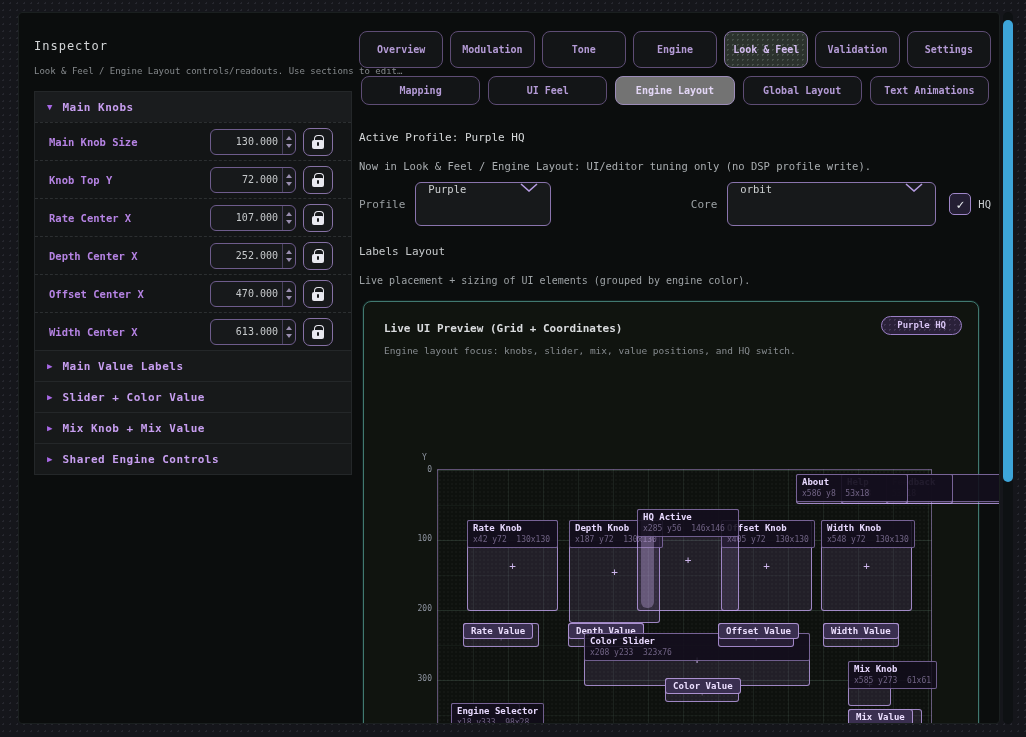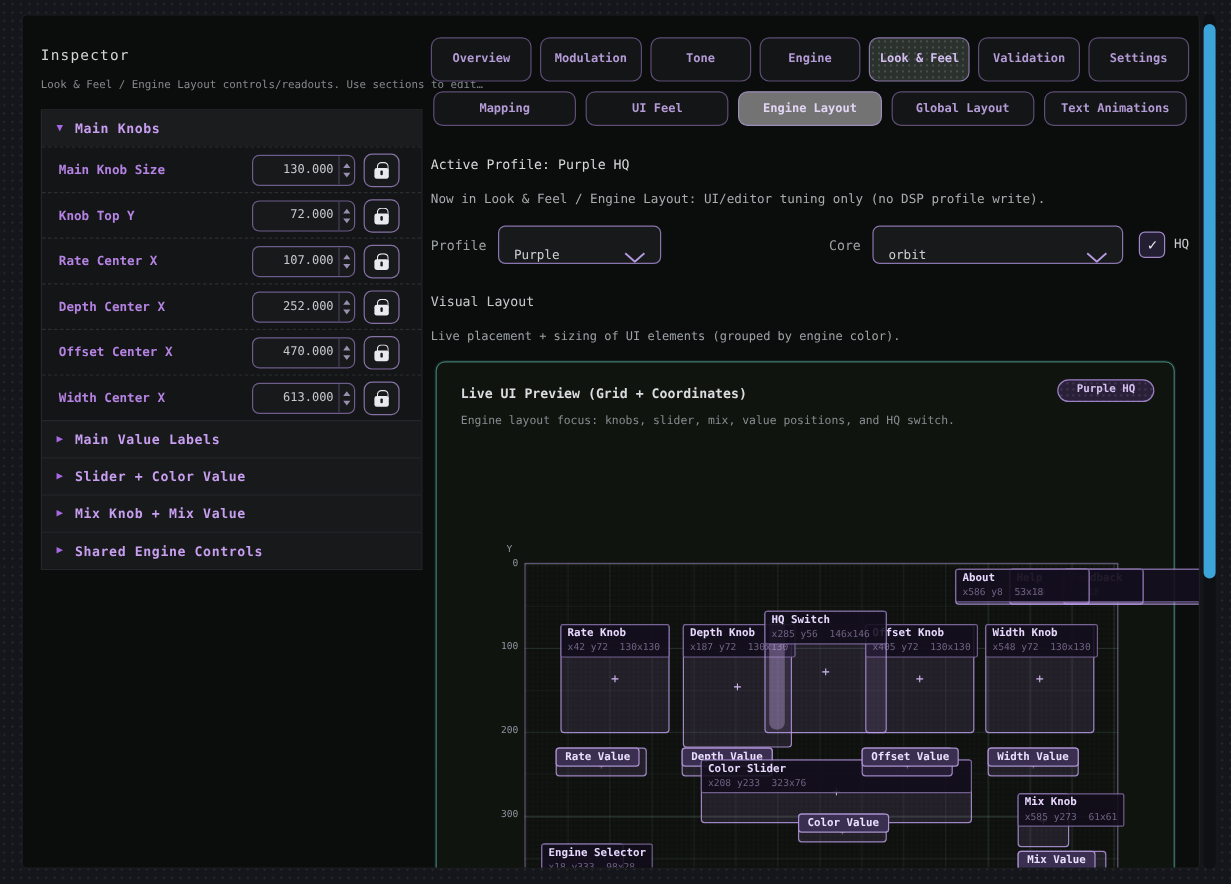--- a/index.html
+++ b/index.html
@@ -41,21 +41,21 @@
   .main { position:absolute; left:340px; top:16px; width:632px; }
   .tabs-row1 { display:flex; gap:7px; height:37px; margin-top:2px; }
   .tabs-row2 { display:flex; gap:8px; height:29px; margin-top:8px; padding:0 2px; }
   .tab { flex:1; display:flex; align-items:center; justify-content:center; background:#131517; border:1px solid #5e4d75; border-radius:8px; color:#b49bd6; font-size:10px; font-weight:bold; cursor:pointer; white-space:nowrap; }
   .tab.active1 { background-color:#2b322d; background-image:radial-gradient(rgba(180,200,190,0.20) 1px, transparent 1px); background-size:5px 5px; border-color:#8a76a8; color:#d3bdf0; }
   .tab.active2 { background:#737373; border-color:#9c8cb8; color:#e2d6f5; }
   .active-profile { margin-top:26px; font-size:11px; color:#d6d8da; }
   .note { margin-top:16px; font-size:10.5px; color:#a9adb0; }
   .controls { margin-top:16px; height:32px; display:flex; align-items:center; }
   .ctl-label { font-size:11px; color:#9ba0a3; }
-  .select { height:32px; background:#17191b; border:1px solid #8a74ad; border-radius:6px; display:flex; align-items:flex-end; justify-content:space-between; padding:0 12px; color:#ced1d3; font-size:10.5px; cursor:pointer; }
+  .select { height:44px; background:#17191b; border:1px solid #8a74ad; border-radius:6px; display:flex; align-items:flex-start; justify-content:space-between; padding:0 12px; color:#ced1d3; font-size:10.5px; cursor:pointer; }
   .select-profile { width:136px; margin-left:10px; }
   .select-core { width:209px; margin-left:10px; }
   .hq-check { width:22px; height:22px; margin-left:13px; border:1.5px solid #9f86c8; border-radius:5px; background:#241e33; color:#e6e9ec; display:flex; align-items:center; justify-content:center; font-size:13px; cursor:pointer; }
   .hq-label { margin-left:7px; font-size:10.5px; font-weight:normal; color:#c9cccf; }
   .visual-title { margin-top:25px; font-size:11px; color:#c6c9cb; }
   .visual-sub { margin-top:17px; font-size:10px; color:#9da2a5; }
   
   .preview { position:relative; margin-top:15px; margin-left:4px; width:616px; height:440px; background:#10140f; border:1px solid #417970; border-radius:8px; box-shadow:0 0 0 1px rgba(80,200,180,0.10); }
   .pv-title { position:absolute; left:20px; top:20px; font-size:11px; font-weight:bold; color:#dadcdf; }
   .pv-sub { position:absolute; left:20px; top:43px; font-size:9.5px; color:#878c90; }
@@ -238,21 +238,21 @@
           <svg width="18" height="9" viewBox="0 0 18 9">
               <polyline points="1,1 9,8 17,1" fill="none" stroke="#b49be0" stroke-width="1.6"></polyline>
             </svg>
         </div>
         <div class="hq-check">
             <span>✓</span>
           </div>
         <span class="hq-label">HQ</span>
       </div>
 
-      <div class="visual-title">Visual Layout</div>
+      <div class="visual-title">Labels Layout</div>
       <div class="visual-sub">Live placement + sizing of UI elements (grouped by engine color).</div>
 
       <div class="preview">
         <div class="pv-title">Live UI Preview (Grid + Coordinates)</div>
         <div class="pv-sub">Engine layout focus: knobs, slider, mix, value positions, and HQ switch.</div>
         <div class="pv-badge">Purple HQ</div>
         <div class="canvas" id="preview-canvas">
           <span class="axis-ylabel">Y</span>
           <span class="axis-tick" style="top:-5px;">0</span>
           <span class="axis-tick" style="top:64px;">100</span>
@@ -299,21 +299,21 @@
             </div>
             <div class="pbox" style="left: 383px; top: 50px; width: 91px; height: 91px; z-index: 16;">
               <div class="pbox-head">
                 <div class="pbox-name">Width Knob</div>
                 <div class="pbox-coords">x548 y72  130x130</div>
               </div>
               <span class="pbox-plus">+</span>
             </div>
             <div class="pbox" style="left: 199px; top: 39px; width: 102px; height: 102px; z-index: 17;">
               <div class="pbox-head">
-                <div class="pbox-name">HQ Switch</div>
+                <div class="pbox-name">HQ Active</div>
                 <div class="pbox-coords">x285 y56  146x146</div>
               </div>
               <div class="hq-strip"></div>
               <span class="pbox-plus">+</span>
             </div>
             <div class="pbox small-plus" style="left: 25px; top: 153px; width: 76px; height: 24px; z-index: 18;">
               <div class="pbox-tab">Rate Value</div>
               <span class="pbox-plus">+</span>
             </div>
             <div class="pbox small-plus" style="left: 130px; top: 153px; width: 76px; height: 24px; z-index: 19;">

